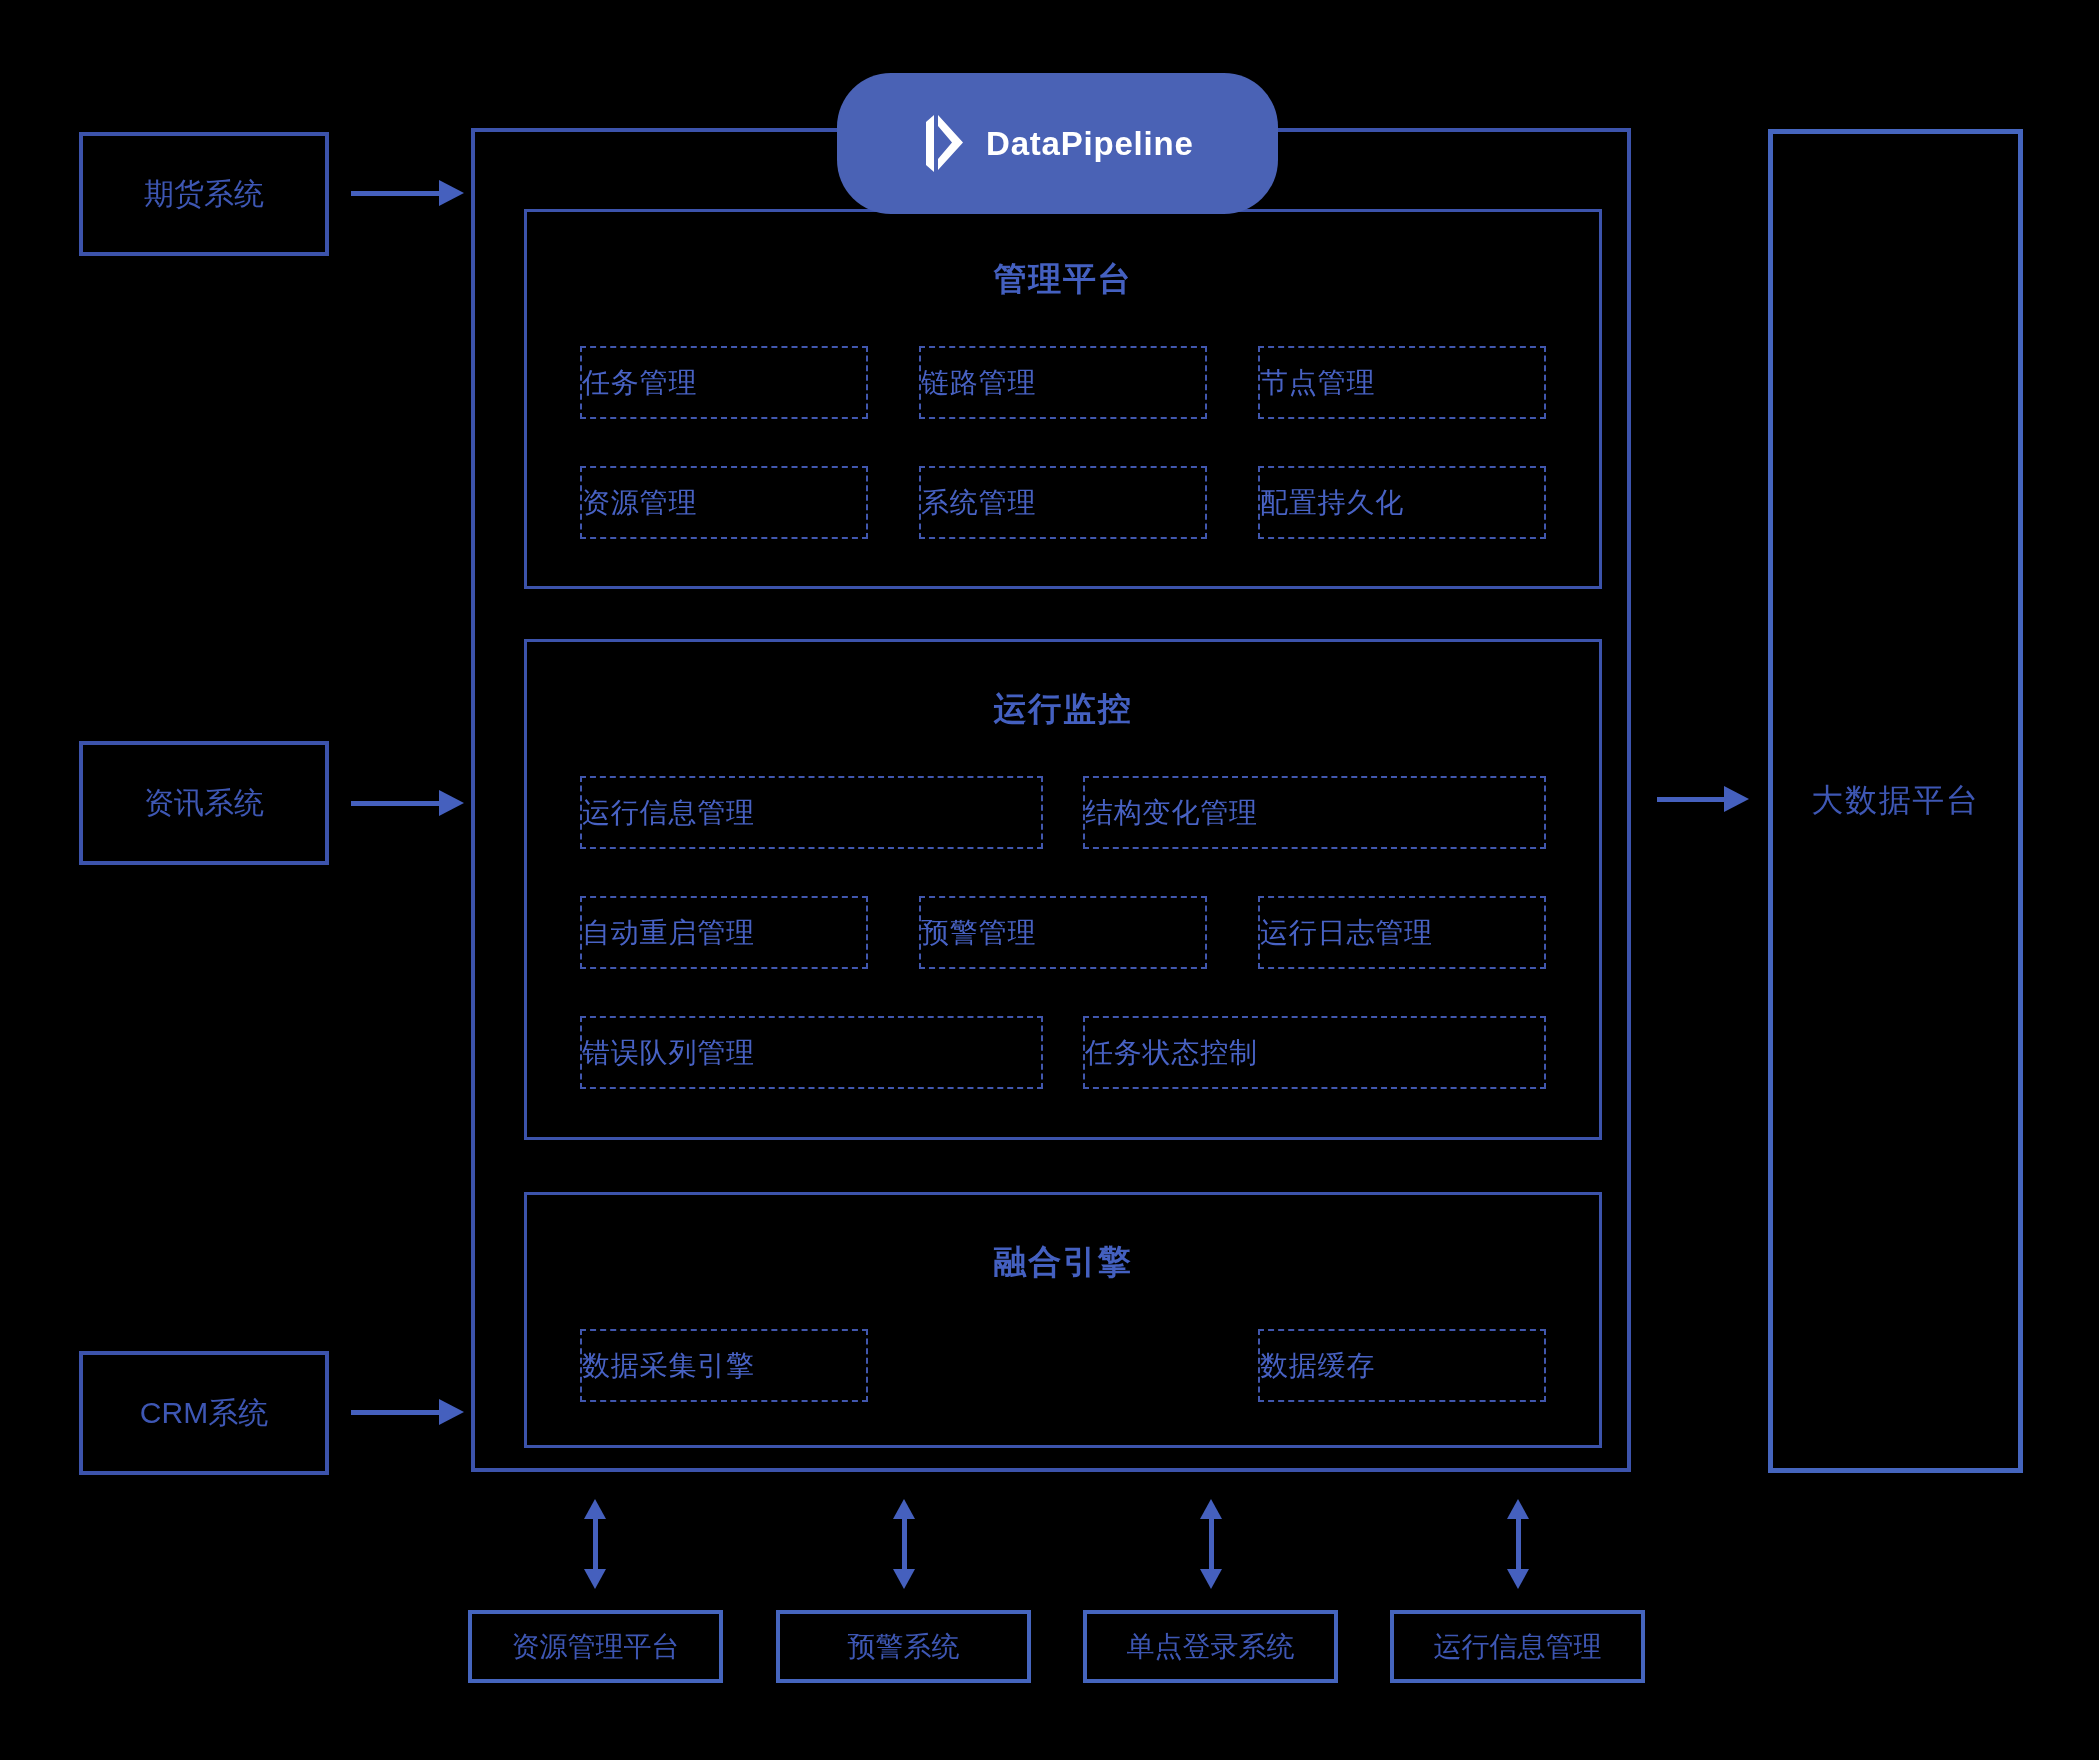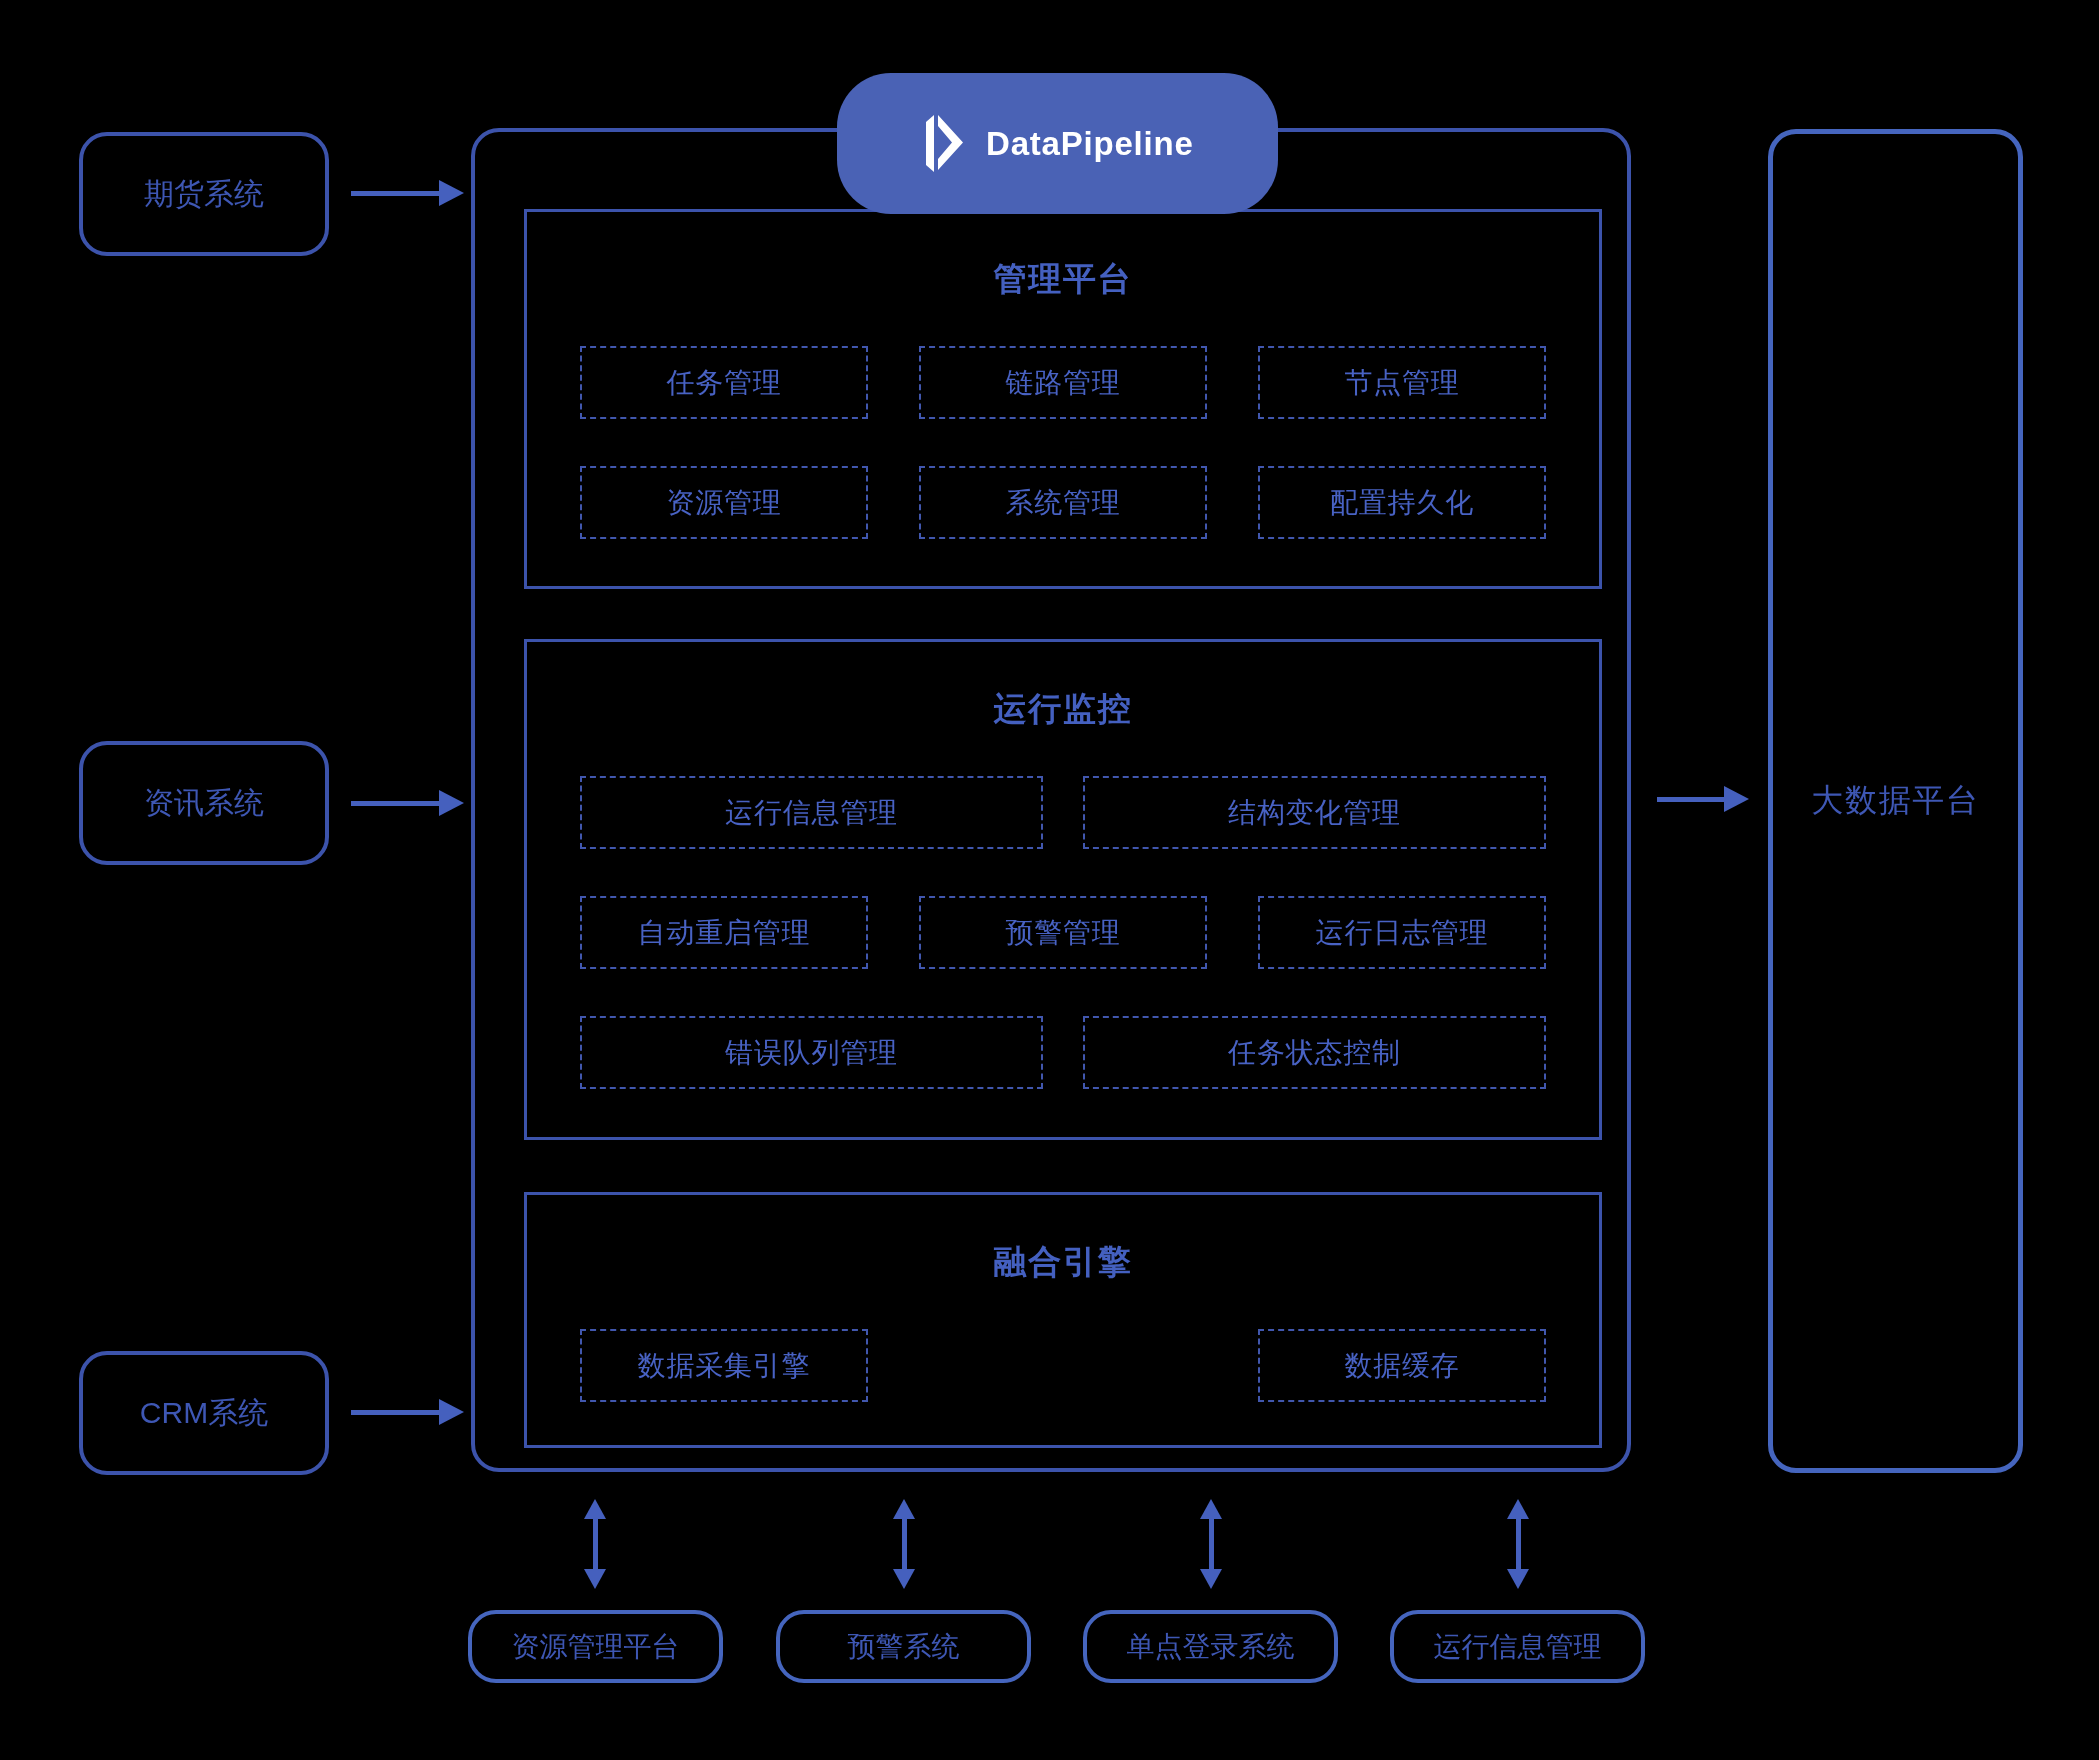--- a/index.html
+++ b/index.html
@@ -12,21 +12,21 @@
     --title:#4460C0;
     --arrow:#4560BE;
     --pill:#4A62B5;
     --pill-text:#FFFFFF;
   }
   html,body{margin:0;padding:0;background:var(--bg);}
   body{width:2100px;height:1761px;overflow:hidden;
        font-family:"Liberation Sans","DejaVu Sans",sans-serif;}
   #stage{position:relative;width:2100px;height:1761px;background:var(--bg);}
 
-  .abs{position:absolute;box-sizing:border-box;border-radius:28px;}
+  .abs{position:absolute;box-sizing:border-box;}
   .center{display:flex;align-items:center;justify-content:center;}
 
   
   .src-box{left:79px;width:250px;height:124px;border:4.2px solid var(--solid);
            color:var(--label);font-size:30px;font-weight:500;}
 
   
   #platform{left:471px;top:128px;width:1160px;height:1344px;border:4.2px solid var(--solid);padding-left:40px;}
 
   
@@ -34,21 +34,21 @@
               background:var(--pill);display:flex;align-items:center;justify-content:center;
               gap:16.7px;z-index:5;}
   #brand-name{color:var(--pill-text);font-size:33px;font-weight:600;letter-spacing:0.8px;}
 
   
   .section{position:absolute;left:49px;width:1078px;border:3.3px solid var(--solid);box-sizing:border-box;}
   .section-title{height:134px;display:flex;align-items:center;justify-content:center;
                  font-size:33px;font-weight:bold;color:var(--title);letter-spacing:1.7px;}
   .row{display:flex;justify-content:space-between;padding:0 53px;margin-bottom:47px;}
   .cell{height:73px;border:2.5px dashed var(--dash);display:flex;align-items:center;
-        justify-content:center;font-size:28px;color:var(--inner);box-sizing:border-box;
+        justify-content:flex-start;font-size:28px;color:var(--inner);box-sizing:border-box;
         letter-spacing:0.8px;}
   .cell.w3{width:288px;}
   .cell.w2{width:463px;}
 
   
   #target-box{left:1768px;top:129px;width:255px;height:1344px;border:5px solid var(--solid2);
               color:var(--label);font-size:32px;font-weight:500;letter-spacing:1.7px;}
 
   
   .bottom-box{top:1610px;width:255px;height:73px;border:4.2px solid var(--solid2);

